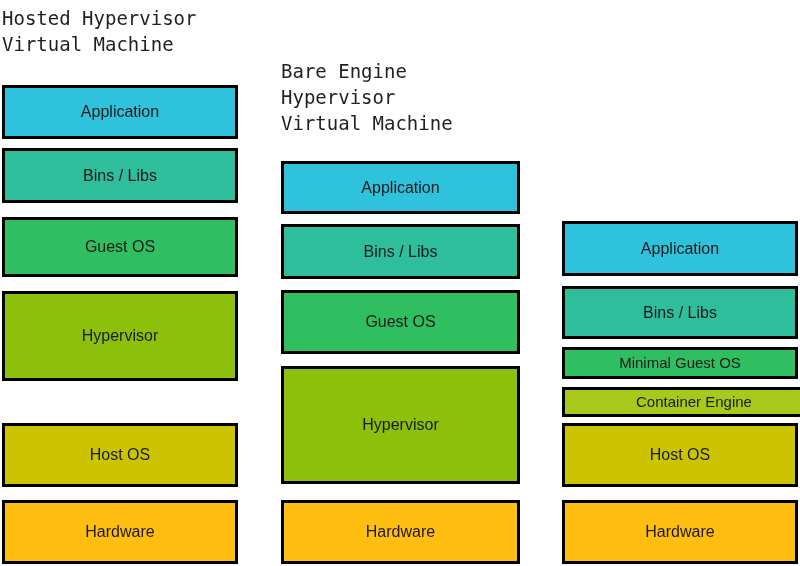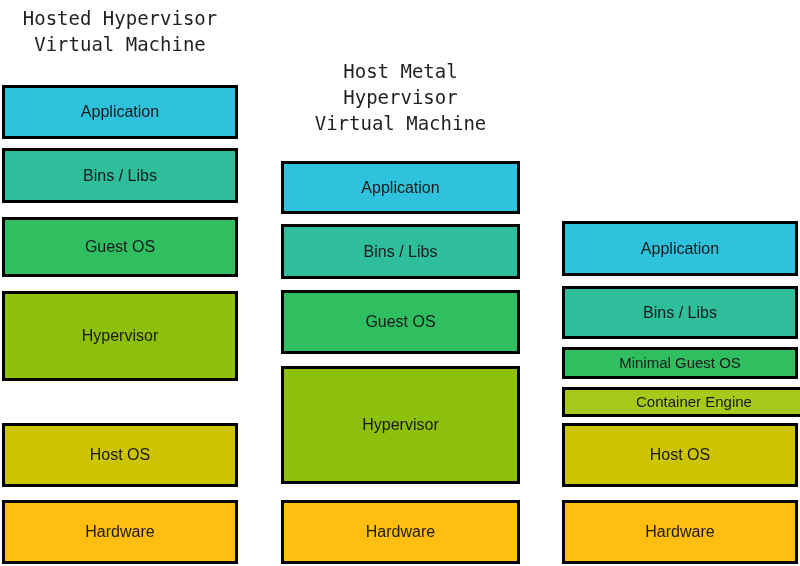--- a/index.html
+++ b/index.html
@@ -15,21 +15,21 @@
     font-family: "Liberation Sans", sans-serif;
   }
   #stage {
     position: absolute;
     left: 0; top: 0;
     width: 800px;
     height: 566px;
   }
   .col-title {
     position: absolute;
-    text-align: center;
+    text-align: left;
     font-family: "DejaVu Sans Mono", monospace;
     font-size: 19px;
     line-height: 26px;
     color: #231f20;
     letter-spacing: 0px;
     white-space: pre-line;
   }
   .layer {
     position: absolute;
     box-sizing: border-box;
@@ -75,21 +75,21 @@
   </div>
 
   <div class="layer" style="left: 2px; top: 423px; width: 236px; height: 64px; background: rgb(204, 196, 0); border-color: rgb(0, 0, 0);">
     <span class="layer-label">Host OS</span>
   </div>
 
   <div class="layer" style="left: 2px; top: 500px; width: 236px; height: 64px; background: rgb(255, 190, 16); border-color: rgb(0, 0, 0);">
     <span class="layer-label">Hardware</span>
   </div>
 
-  <div class="col-title" style="left:281px; top:58px; width:239px;">Host Metal
+  <div class="col-title" style="left:281px; top:58px; width:239px;">Bare Engine
 Hypervisor
 Virtual Machine</div>
 
   <div class="layer" style="left: 281px; top: 161px; width: 239px; height: 53px; background: rgb(47, 194, 220); border-color: rgb(0, 0, 0);">
     <span class="layer-label">Application</span>
   </div>
 
   <div class="layer" style="left: 281px; top: 224px; width: 239px; height: 55px; background: rgb(46, 190, 156); border-color: rgb(0, 0, 0);">
     <span class="layer-label">Bins / Libs</span>
   </div>

